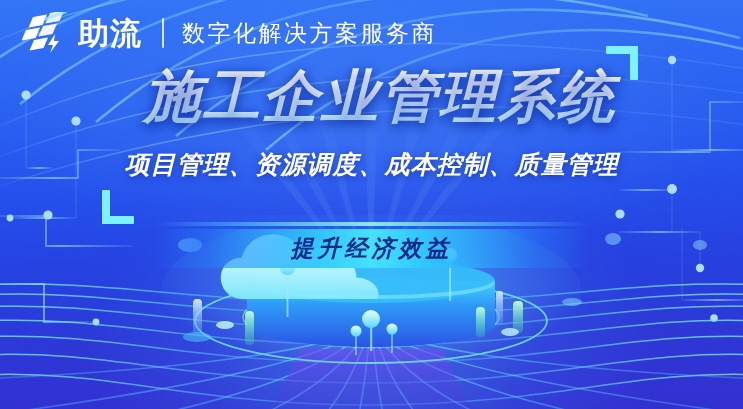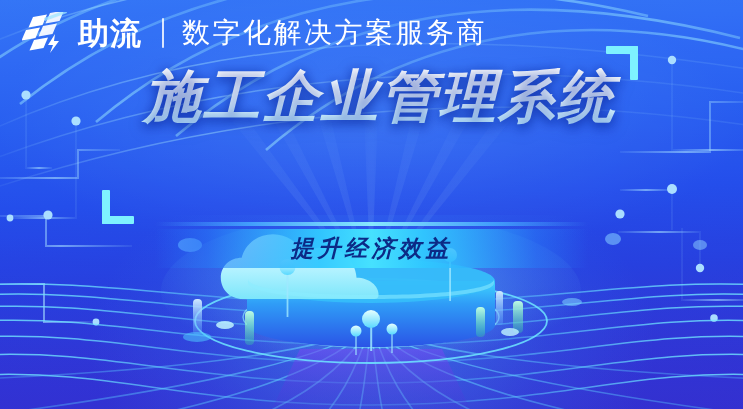--- a/index.html
+++ b/index.html
@@ -37,21 +37,21 @@
   .logo-mark svg{display:block;}
   .logo-word{
     font-size:31px;font-weight:700;color:#ffffff;letter-spacing:1px;
     line-height:1;white-space:nowrap;
   }
   .divider{
     width:2px;height:30px;background:rgba(255,255,255,.82);
     margin:0 18px 0 20px;border-radius:1px;flex:0 0 auto;
   }
   .slogan{
-    font-size:28px;font-weight:400;color:#ffffff;letter-spacing:2.5px;
+    font-size:23px;font-weight:400;color:#ffffff;letter-spacing:2.5px;
     white-space:nowrap;line-height:1;
   }
   
   .bracket{position:absolute;z-index:15;}
   .bracket span{position:absolute;background:#7ef2ff;display:block;border-radius:1px;}
   .bracket.tr{right:105px;top:46px;width:32px;height:34px;}
   .bracket.tr .h{left:0;top:0;width:32px;height:8px;}
   .bracket.tr .v{right:0;top:0;width:8px;height:34px;}
   .bracket.bl{left:102px;top:190px;width:32px;height:34px;}
   .bracket.bl .h{left:0;bottom:0;width:32px;height:8px;}
@@ -208,20 +208,21 @@
   <div class="bracket tr">
     <span class="h"></span>
       <span class="v"></span>
   </div>
   <div class="bracket bl">
     <span class="h"></span>
       <span class="v"></span>
   </div>
 
   <div class="title-main">施工企业管理系统</div>
+  <div class="title-sub">项目管理、资源调度、成本控制、质量管理</div>
 
   <div class="tagline-wrap">
     <div class="tag-rule"></div>
     <div class="tag-bar"></div>
     <div class="tag-text">提升经济效益</div>
   </div>
 
   <div class="scene">
     <svg viewBox="0 0 743 180" preserveAspectRatio="none" aria-hidden="true">
       <defs>

